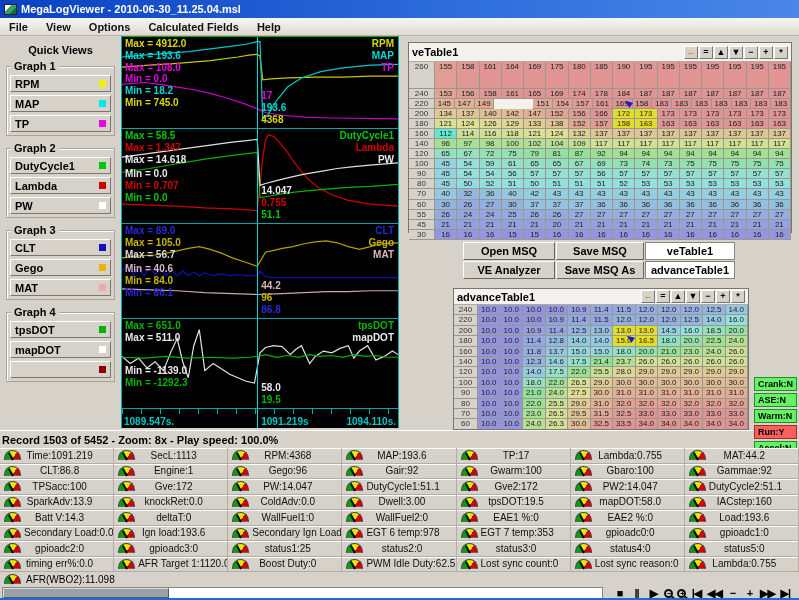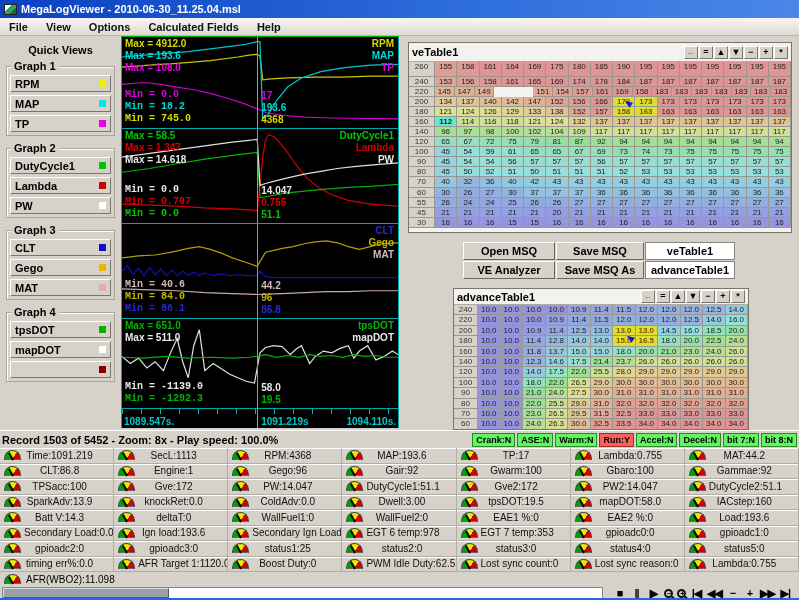--- a/index.html
+++ b/index.html
@@ -27,21 +27,21 @@
   .series-item:last-child{margin-bottom:0;}
   .series-label{font-size:11px;font-weight:bold;}
   .swatch{width:7px;height:7px;margin-left:auto;}
   
   #graphs{position:absolute;left:121px;top:36px;width:278px;height:392px;background:#000;
           border:1px solid #00a8a8;border-top:1px solid #00b400;}
   .graph{position:relative;width:100%;border-bottom:1px solid #00a8a8;}
   .graph svg{position:absolute;left:0;top:0;width:100%;height:100%;}
   .glabel{position:absolute;font-size:10px;font-weight:bold;line-height:12px;white-space:pre;}
   .gmax{left:3px;top:1px;}
-  .gmin{left:3px;bottom:3px;font-family:Liberation Mono, monospace;}
+  .gmin{left:3px;bottom:19px;}
   .glegend{right:4px;top:1px;text-align:right;}
   .gcursor{bottom:2px;}
   .cursor-line{position:absolute;top:0;bottom:0;width:1px;background:#00d8d8;}
   #time-axis{position:relative;height:19px;background:#000;}
   #time-ticks{position:absolute;left:0;top:0;width:100%;height:5px;
      background:repeating-linear-gradient(90deg,#00b0b0 0 1px,transparent 1px 19px);}
   .taxis-label{position:absolute;bottom:1px;color:#00c8c8;font-size:10px;font-weight:bold;}
   
   .tablepanel{position:absolute;background:#f4f2ee;border:1px solid #7a766e;}
   #vetable{left:408px;top:42px;width:384px;height:191px;}
@@ -64,21 +64,21 @@
   #msqgrid{position:absolute;left:463px;top:242px;display:grid;
      grid-template-columns:92px 88px 90px;grid-auto-rows:18px;gap:1px;}
   .msq-btn{background:#d6d2ca;border:1px solid;border-color:#fff #6a675f #6a675f #fff;
      font-size:11px;font-weight:bold;text-align:center;line-height:16px;cursor:default;}
   .msq-label{background:#fff;border:1px solid #8a867e;font-size:11px;font-weight:bold;
      text-align:center;line-height:16px;}
   
   #recordbar{position:absolute;left:0;top:430px;width:799px;height:18px;display:flex;align-items:center;
      border-top:1px solid #fff;padding:0 2px;}
   #record-text{font-size:11px;font-weight:bold;}
-  #badges{margin-left:auto;display:flex;gap:2px;}
+  #badges{margin-left:auto;display:flex;gap:2px;flex-direction:column;}
   .badge{font-size:9px;font-weight:bold;padding:1px 3px;border:1px solid #2a8a2a;background:#63f463;white-space:nowrap;}
   .badge.alert{background:#f86060;border-color:#a82a2a;}
   
   #gaugegrid{position:absolute;left:0;top:448px;width:799px;display:grid;
      grid-template-columns:repeat(7,114.14px);}
   .gcell{height:15.5px;display:flex;align-items:center;background:#d6d2ca;
      border-right:1px solid #b2aea6;border-bottom:1px solid #b2aea6;box-shadow:0 1px 0 #fff inset;}
   .gauge{position:relative;width:17px;height:10px;margin:0 3px 0 4px;flex:0 0 auto;}
   .gauge i{position:absolute;left:0;right:0;top:0;bottom:0;border-radius:9px 9px 0 0;
      background:conic-gradient(from 270deg at 50% 100%,#00a000 0 70deg,#e8e800 70deg 122deg,#d40000 122deg 180deg);
@@ -205,20 +205,21 @@
         <div class="glabel glegend"><div style="color: rgb(0, 200, 0);">DutyCycle1</div><div style="color: rgb(212, 0, 0);">Lambda</div><div style="color: rgb(232, 232, 232);">PW</div></div>
         <div class="glabel gcursor" style="left: calc(49% + 4px);"><div style="color: rgb(232, 232, 232);">14.047</div><div style="color: rgb(212, 0, 0);">0.755</div><div style="color: rgb(0, 200, 0);">51.1</div></div>
         <div class="cursor-line" style="left: 49%;"></div>
       </div>
       <div class="graph" style="height: 95px;">
         <svg viewBox="0 0 100 100" preserveAspectRatio="none">
           <polyline points="0,69 10,70 20,71 30,73 40,74 49,75 58,74 66,73 74,72 82,72 90,71 100,71" fill="none" stroke="#c8a8a8" stroke-width="1.2" vector-effect="non-scaling-stroke"></polyline>
           <polyline points="0,50 2,44 4,54 6,47 8,55 10,46 12,54 14,48 16,55 18,49 20,55 22,50 24,55 26,51 28,55 30,52 33,55 36,53 39,55 42,54 45,55 49,55 50,50 52,56 55,57 100,57" fill="none" stroke="#1010b4" stroke-width="1.2" vector-effect="non-scaling-stroke"></polyline>
           <polyline points="0,36 6,34 12,33 18,30 24,26 28,24 32,27 36,31 40,36 45,41 49,45 50,40 52,30 55,28 58,26 62,24 66,21 70,19 74,18 78,20 82,24 86,27 90,24 94,21 100,20" fill="none" stroke="#b4a000" stroke-width="1.2" vector-effect="non-scaling-stroke"></polyline>
         </svg>
+        <div class="glabel gmax"><div style="color: rgb(40, 40, 216);">Max = 89.0</div><div style="color: rgb(200, 180, 0);">Max = 105.0</div><div style="color: rgb(216, 216, 216);">Max = 56.7</div></div>
         <div class="glabel gmin"><div style="color: rgb(216, 184, 184);">Min = 40.6</div><div style="color: rgb(200, 180, 0);">Min = 84.0</div><div style="color: rgb(40, 40, 216);">Min = 86.1</div></div>
         <div class="glabel glegend"><div style="color: rgb(40, 40, 216);">CLT</div><div style="color: rgb(200, 180, 0);">Gego</div><div style="color: rgb(216, 184, 184);">MAT</div></div>
         <div class="glabel gcursor" style="left: calc(49% + 4px);"><div style="color: rgb(216, 184, 184);">44.2</div><div style="color: rgb(200, 180, 0);">96</div><div style="color: rgb(40, 40, 216); text-align: right;">86.8</div></div>
         <div class="cursor-line" style="left: 49%;"></div>
       </div>
       <div class="graph" style="height: 90px;">
         <svg viewBox="0 0 100 100" preserveAspectRatio="none">
           <polyline points="0,42 3,50 6,44 9,55 12,48 15,58 18,35 20,22 22,48 24,66 26,30 28,12 30,58 33,50 36,56 39,62 42,66 45,70 48,72 49,55 50,38 52,32 55,30 58,31 61,40 63,34 65,30 68,50 70,42 73,36 76,38 79,33 82,30 84,44 86,36 89,30 92,46 95,42 98,36 100,40" fill="none" stroke="#e0e0e0" stroke-width="1.2" vector-effect="non-scaling-stroke"></polyline>
           <polyline points="0,43 8,44 16,42 24,44 32,43 40,44 46,43 49,42 52,40 56,43 60,41 64,43 68,40 72,42 76,41 80,43 84,40 88,42 92,41 96,43 100,43" fill="none" stroke="#00b400" stroke-width="1.2" vector-effect="non-scaling-stroke"></polyline>
         </svg>
@@ -243,21 +244,21 @@
         <span class="ttl-btns">
           <span class="ttl-btn" style="color: rgb(208, 112, 0);">←</span>
           <span class="ttl-btn" style="color: rgb(0, 0, 0);">=</span>
           <span class="ttl-btn" style="color: rgb(0, 0, 0);">▲</span>
           <span class="ttl-btn" style="color: rgb(0, 0, 0);">▼</span>
           <span class="ttl-btn" style="color: rgb(0, 0, 0);">−</span>
           <span class="ttl-btn" style="color: rgb(0, 0, 0);">+</span>
           <span class="ttl-btn" style="color: rgb(0, 0, 0);">*</span>
         </span>
       </div>
-      <div class="trow" style="height: 15px;">
+      <div class="trow" style="height: 27px;">
         <div class="tcell thead">260</div>
         <div class="tcell" style="background: rgb(224, 158, 148);">155</div>
         <div class="tcell" style="background: rgb(224, 152, 148);">158</div>
         <div class="tcell" style="background: rgb(224, 148, 148);">161</div>
         <div class="tcell" style="background: rgb(224, 148, 148);">164</div>
         <div class="tcell" style="background: rgb(224, 148, 148);">169</div>
         <div class="tcell" style="background: rgb(224, 148, 148);">175</div>
         <div class="tcell" style="background: rgb(224, 148, 148);">180</div>
         <div class="tcell" style="background: rgb(224, 148, 148);">185</div>
         <div class="tcell" style="background: rgb(224, 148, 148);">190</div>
@@ -340,21 +341,21 @@
         <div class="tcell hl" style="background: rgb(224, 148, 148);">163</div>
         <div class="tcell" style="background: rgb(224, 148, 148);">163</div>
         <div class="tcell" style="background: rgb(224, 148, 148);">163</div>
         <div class="tcell" style="background: rgb(224, 148, 148);">163</div>
         <div class="tcell" style="background: rgb(224, 148, 148);">163</div>
         <div class="tcell" style="background: rgb(224, 148, 148);">163</div>
         <div class="tcell" style="background: rgb(224, 148, 148);">163</div>
       </div>
       <div class="trow" style="height: 10.05px;">
         <div class="tcell thead">160</div>
-        <div class="tcell" style="background: #5eead4; font-weight: bold;">112</div>
+        <div class="tcell" style="background: #5eead4;">112</div>
         <div class="tcell" style="background: rgb(204, 224, 148);">114</div>
         <div class="tcell" style="background: rgb(208, 224, 148);">116</div>
         <div class="tcell" style="background: rgb(211, 224, 148);">118</div>
         <div class="tcell" style="background: rgb(218, 224, 148);">121</div>
         <div class="tcell" style="background: rgb(224, 224, 148);">124</div>
         <div class="tcell" style="background: rgb(224, 206, 148);">132</div>
         <div class="tcell" style="background: rgb(224, 196, 148);">137</div>
         <div class="tcell" style="background: rgb(224, 196, 148);">137</div>
         <div class="tcell" style="background: rgb(224, 196, 148);">137</div>
         <div class="tcell" style="background: rgb(224, 196, 148);">137</div>

